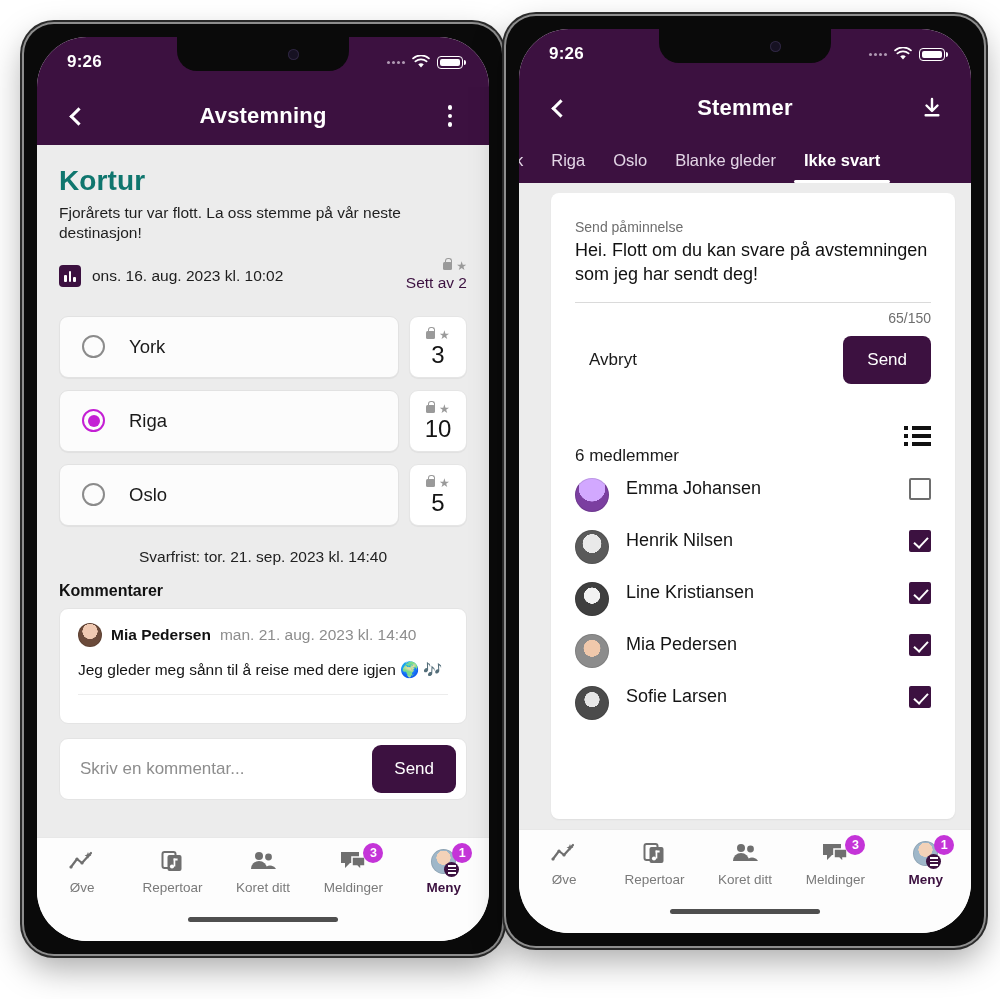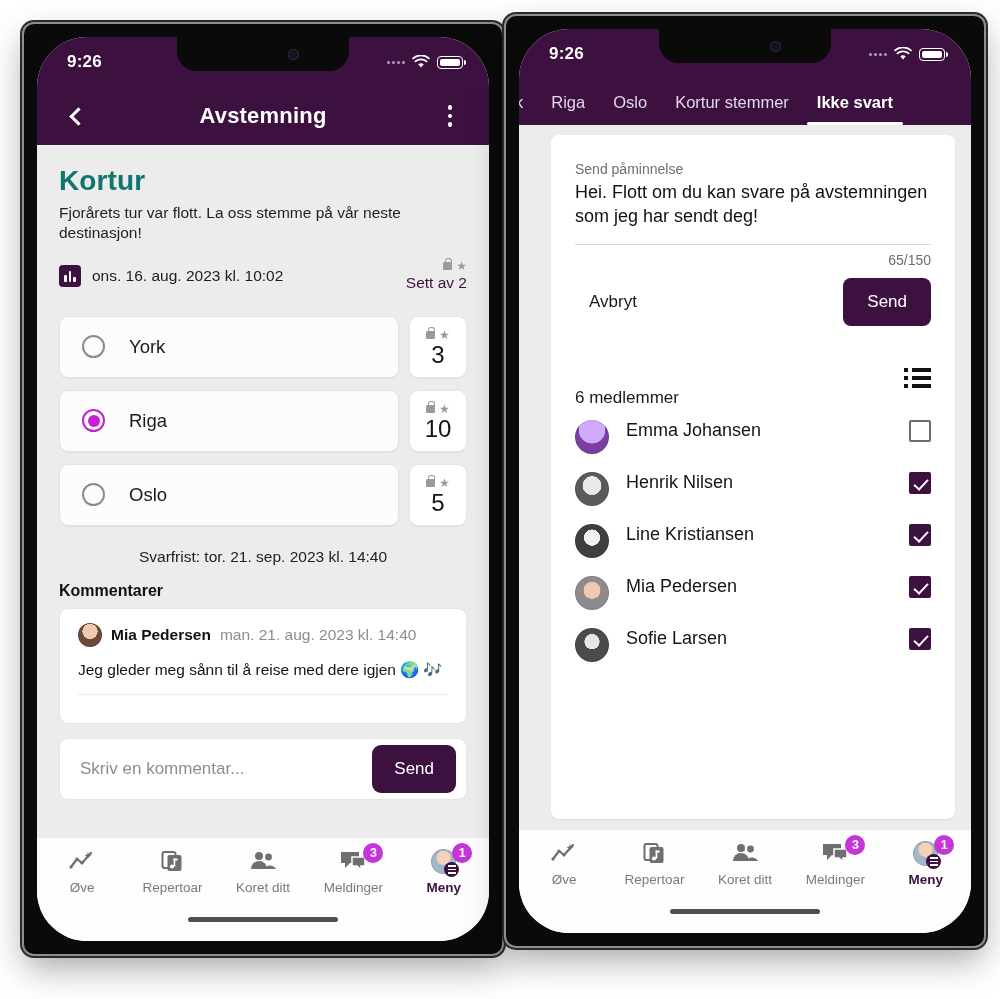--- a/index.html
+++ b/index.html
@@ -8,21 +8,21 @@
     background: #ffffff;
     font-family: "Liberation Sans", sans-serif;
     overflow: hidden;
     position: relative;
   }
   .stage { position: absolute; inset: 0; display: flex; }
 
   
   .phone {
     position: absolute;
-    border-radius: 10px;
+    border-radius: 30px;
     background: #0a0a0a;
     padding: 13px;
     box-shadow: 0 0 0 2px #8e8e8e, 0 0 0 4px #2a2a2a, 0 14px 34px rgba(0,0,0,.35);
   }
   .phone-1 { left: 24px; top: 24px; width: 478px; height: 930px; }
   .phone-2 { left: 506px; top: 16px; width: 478px; height: 930px; }
 
   .screen {
     position: relative;
     width: 100%; height: 100%;
@@ -500,26 +500,38 @@
             <path d="M9 12.6 L6.2 9.3 a4.4 4.4 0 0 1 5.6 0 Z" fill="#fff"></path>
             <path d="M3.4 6.4 a8.6 8.6 0 0 1 11.2 0" stroke="#fff" stroke-width="1.8" fill="none" stroke-linecap="round"></path>
             <path d="M1.1 3.4 a12 12 0 0 1 15.8 0" stroke="#fff" stroke-width="1.8" fill="none" stroke-linecap="round"></path>
           </svg>
           <div class="battery">
               <i></i>
             </div>
         </div>
       </div>
 
+      <div class="appbar">
+        <div class="icon-btn">
+            <span class="chev-back"></span>
+          </div>
+        <div class="title">Stemmer</div>
+        <div class="icon-btn">
+          <svg width="22" height="22" viewBox="0 0 22 22">
+            <path d="M11 2 v11 M5.5 8.5 L11 14 l5.5-5.5" stroke="#fff" stroke-width="2.4" fill="none" stroke-linecap="round" stroke-linejoin="round"></path>
+            <rect x="3.5" y="17" width="15" height="2.6" fill="#fff" rx="1"></rect>
+          </svg>
+        </div>
+      </div>
 
       <div class="tabstrip">
         <div class="tab clipped">k</div>
         <div class="tab">Riga</div>
         <div class="tab">Oslo</div>
-        <div class="tab">Kortur stemmer</div>
+        <div class="tab">Blanke gleder</div>
         <div class="tab active">Ikke svart</div>
       </div>
 
       <div class="body2">
         <div class="panel">
           <div class="reminder">
             <div class="r-label">Send påminnelse</div>
             <div class="r-text">Hei. Flott om du kan svare på avstemningen som jeg har sendt deg!</div>
             <div class="r-rule"></div>
             <div class="r-counter">65/150</div>

